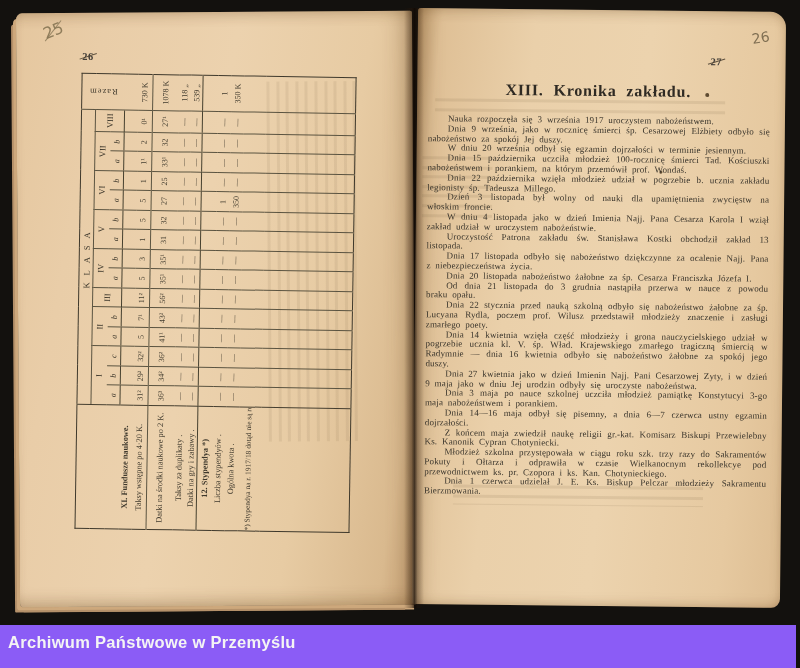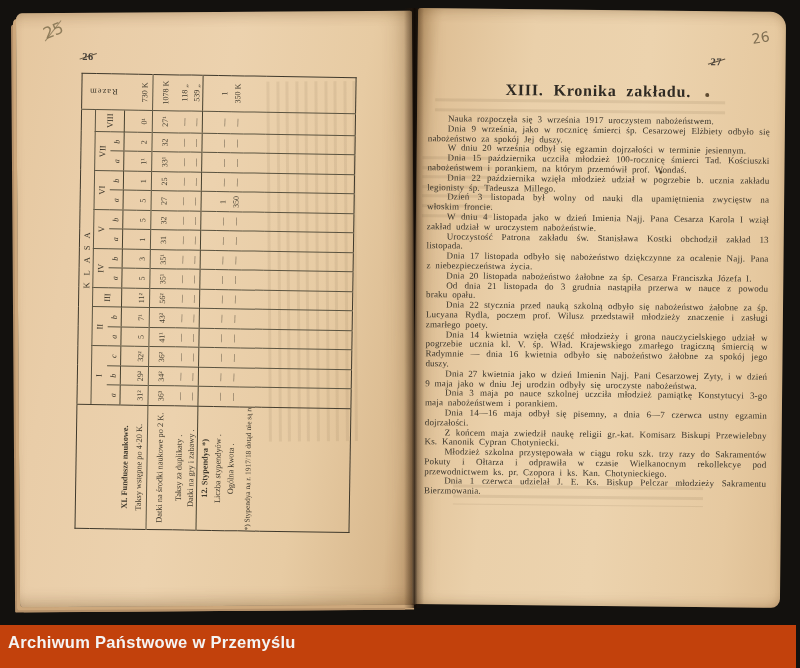--- a/index.html
+++ b/index.html
@@ -16,21 +16,21 @@
       inset 0 10px 14px -9px rgba(110,75,35,.28);}
   .page-right{left:415px;top:10px;width:368px;height:596px;
     background:linear-gradient(96deg,#c9a678 0%,#dfc096 6%,#ead0aa 28%,#ecd3ae 55%,#e6c9a0 85%,#ddbd92 100%);
     border-radius:3px 16px 9px 3px;
     transform:rotate(0.6deg);
     box-shadow:inset 14px 0 20px -10px rgba(96,62,26,.5), inset -5px -5px 12px -7px rgba(110,75,35,.35),
       inset 0 9px 13px -9px rgba(110,75,35,.3);}
   .gutter{position:absolute;left:404px;top:8px;width:20px;height:600px;z-index:5;pointer-events:none;
     background:linear-gradient(to right,rgba(40,22,8,0) 0%,rgba(40,22,8,.4) 38%,rgba(18,9,3,.72) 52%,rgba(40,22,8,.3) 68%,rgba(40,22,8,0) 100%);}
   
-  .caption-bar{position:absolute;left:0;right:4px;top:625px;height:43px;background:#c2410c;z-index:9;}
+  .caption-bar{position:absolute;left:0;right:4px;top:625px;height:43px;background:#8b5cf6;z-index:9;}
   .caption-bar span{position:absolute;left:8px;top:8px;color:#f4f4f4;
     font-family:"Liberation Sans", sans-serif;font-weight:bold;font-size:16.5px;letter-spacing:.3px;}
   
   .hand{position:absolute;font-family:"DejaVu Sans", sans-serif;color:#80704f;opacity:.85;}
   .hand-25{left:27px;top:8px;font-size:16px;transform:rotate(-22deg);}
   .hand-26{left:334px;top:18px;font-size:14px;transform:rotate(-10deg);color:#6e5f45;}
   .pnum{position:absolute;font-size:10.5px;color:#46403a;font-weight:bold;letter-spacing:.5px;}
   .pnum-26{left:66px;top:38px;}
   .pnum-27{left:293px;top:45px;}
   .strike{position:relative;display:inline-block;}

